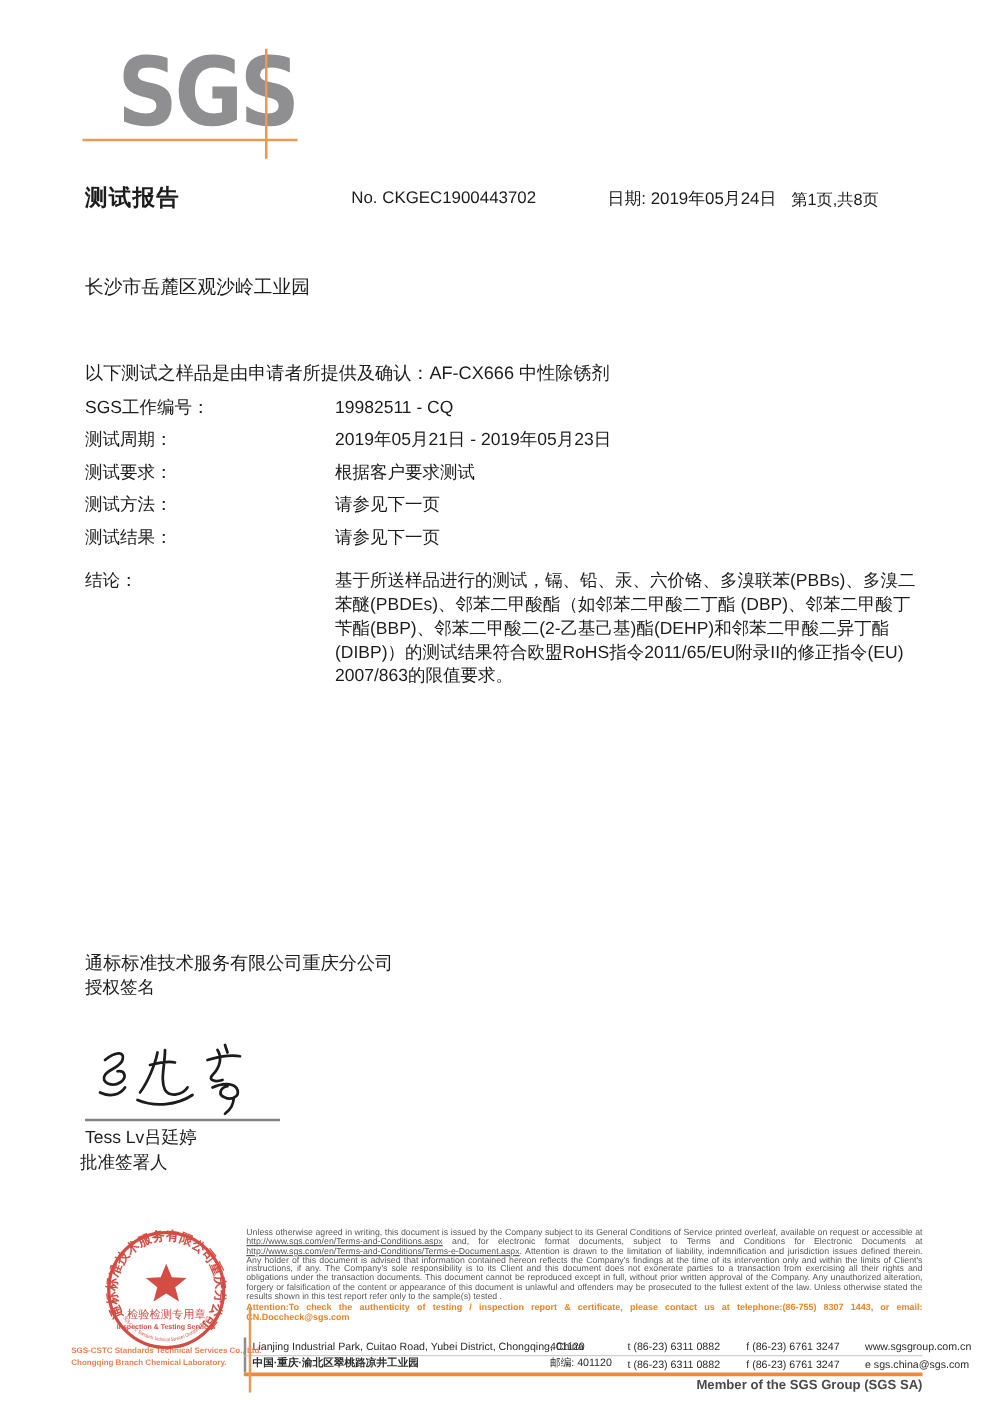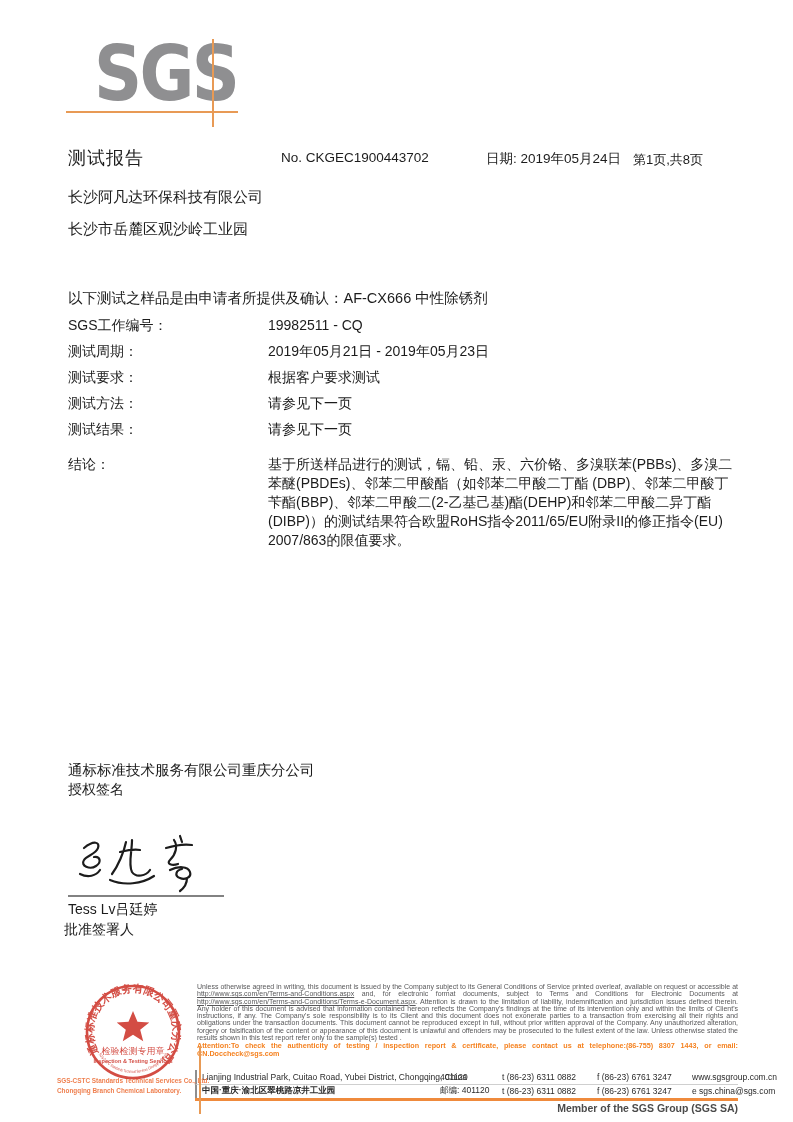--- a/index.html
+++ b/index.html
@@ -8,21 +8,21 @@
   .abs{position:absolute;}
 
   
   .sgs-logo{left:94px;top:36px;font-size:76px;line-height:1;font-weight:bold;color:#8f8f91;
             letter-spacing:-3px;transform:scaleX(.88);transform-origin:left top;
             font-family:"DejaVu Sans","Liberation Sans",sans-serif;}
   .crop{background:#e89a55;}
   .crop-h{left:66px;top:111px;width:172px;height:2px;}
   .crop-v{left:212px;top:39px;width:2px;height:88px;}
 
-  .report-title{left:68px;top:146px;font-size:18px;font-weight:normal;letter-spacing:1px;}
+  .report-title{left:68px;top:146px;font-size:18px;font-weight:bold;letter-spacing:1px;}
   .report-no{left:281px;top:150px;font-size:13.5px;}
   .report-date{left:486px;top:150px;font-size:13.5px;}
   .page-info{left:633px;top:151px;font-size:13px;}
 
   .applicant-name{left:68px;top:188px;font-size:15px;}
   .applicant-address{left:68px;top:220px;font-size:15px;}
 
   .sample-statement{left:68px;top:289px;font-size:14.5px;}
 
   
@@ -73,21 +73,20 @@
 
   <div class="abs sgs-logo">SGS</div>
   <div class="abs crop crop-h"></div>
   <div class="abs crop crop-v"></div>
 
   <div class="abs report-title">测试报告</div>
   <div class="abs report-no">No. CKGEC1900443702</div>
   <div class="abs report-date">日期: 2019年05月24日</div>
   <div class="abs page-info">第1页,共8页</div>
 
-  <div class="abs applicant-name">长沙阿凡达环保科技有限公司</div>
   <div class="abs applicant-address">长沙市岳麓区观沙岭工业园</div>
 
   <div class="abs sample-statement">以下测试之样品是由申请者所提供及确认：AF-CX666 中性除锈剂</div>
 
   <div class="abs info-table">
     <div class="info-row">
       <div class="info-label">SGS工作编号：</div>
       <div class="info-value">19982511 - CQ</div>
     </div>
     <div class="info-row">

